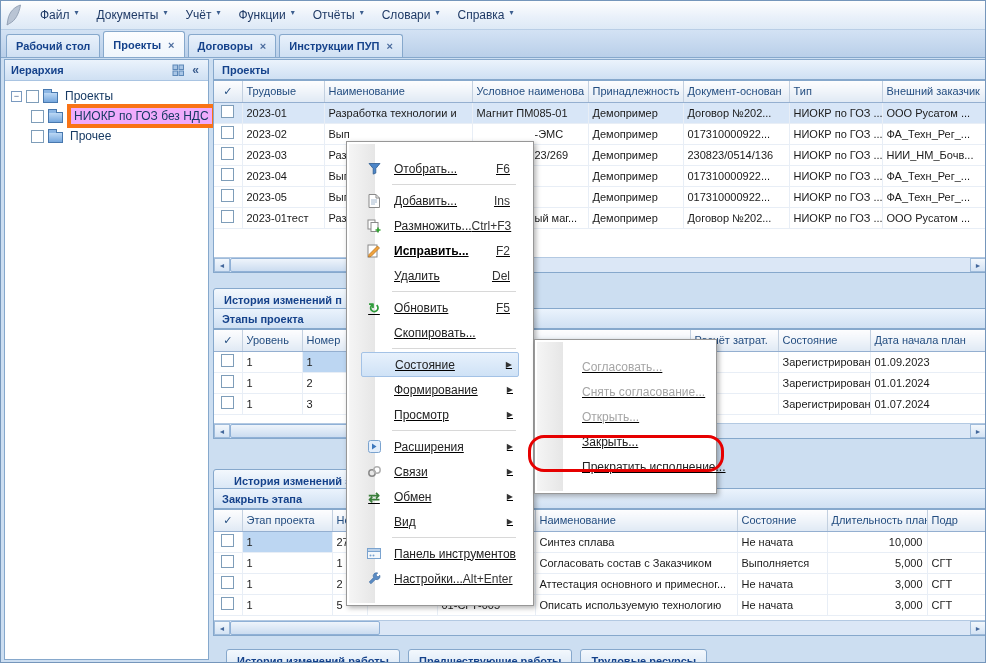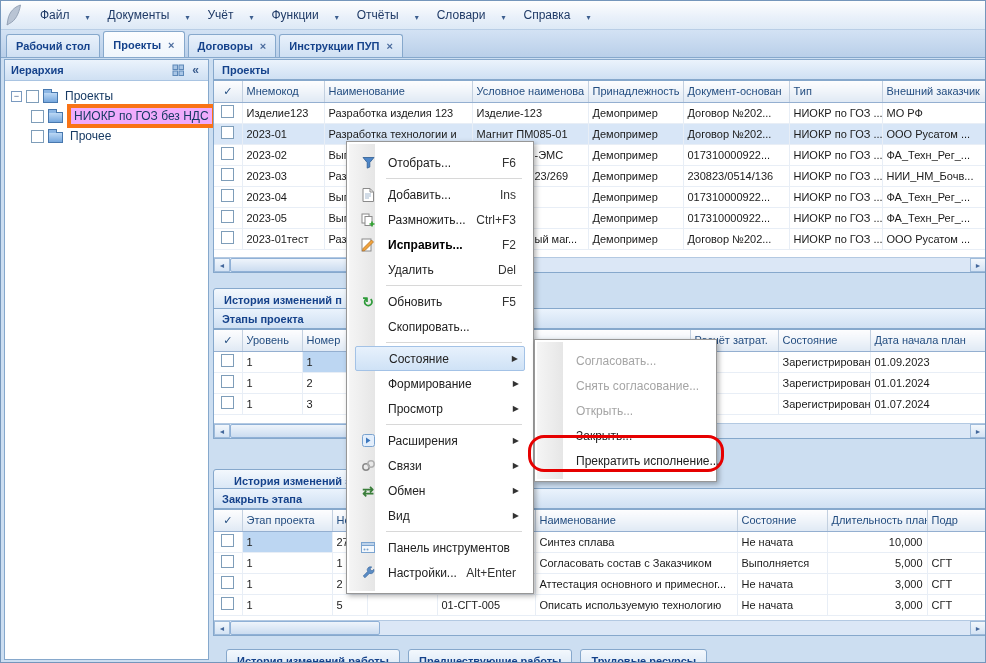--- a/index.html
+++ b/index.html
@@ -5,21 +5,21 @@
   * { margin:0; padding:0; box-sizing:border-box; }
   body { font-family:"Liberation Sans", sans-serif; background:#eee; }
   .app { position:relative; width:986px; height:663px; background:#ccdef1; overflow:hidden;
          border:1px solid #7596bb; font-family:"Liberation Sans", sans-serif; }
 
   
   .menubar { position:absolute; left:0; top:0; width:100%; height:29px;
              background:linear-gradient(#fefefe,#eaf1fa 55%,#dde9f6);
              border-bottom:1px solid #b9cee6; display:flex; align-items:center; padding-left:4px; }
   .logo { width:20px; height:24px; margin-right:6px; display:flex; align-items:center; }
-  .mb-item { padding:5px 9px; font-size:12px; color:#1f3a66; display:flex; align-items:flex-end; cursor:default;gap:11px; }
+  .mb-item { padding:5px 9px; font-size:12px; color:#1f3a66; display:flex; align-items:flex-start; cursor:default; }
   .mb-item .caret { font-size:8px; color:#3c5e8f; margin-left:5px; }
 
   
   .tabbar { position:absolute; left:0; top:29px; width:100%; height:28px;
             background:linear-gradient(#d3e2f4,#b9cfe9); border-bottom:1px solid #86a8cc;
             display:flex; align-items:flex-end; padding:0 5px 0 5px; }
   .tab { height:23px; display:flex; align-items:center; padding:0 9px; margin-right:3px;
          border:1px solid #86a8cc; border-bottom:none; border-radius:3px 3px 0 0;
          background:linear-gradient(#e9f1fb,#cfe0f3); color:#15428b; font-size:11px; font-weight:bold; }
   .tab.active { background:linear-gradient(#fcfdff,#eef5fc); height:26px; }
@@ -76,21 +76,21 @@
              border-top:1px solid #b3c9e2; display:flex; }
   .hs-btn { width:16px; height:14px; background:linear-gradient(#f2f7fc,#d4e3f4);
             border:1px solid #9fbbda; font-size:7px; color:#44689c; display:flex;
             align-items:center; justify-content:center; flex:none; }
   .hs-thumb { width:150px; height:14px; background:linear-gradient(#eef4fb,#cbdcf0);
               border:1px solid #8fb0d6; border-radius:2px; flex:none; }
   .hs-track { flex:1; }
 
   
   .menu { position:absolute; background:#fff; border:1px solid #979797;
-          box-shadow:2px 2px 5px rgba(0,0,0,.3); padding:8px; font-size:12px; }
+          box-shadow:2px 2px 5px rgba(0,0,0,.3); padding:14px; font-size:12px;text-decoration:underline; }
   .menu-main { left:345px; top:140px; width:188px; z-index:100; }
   .menu-sub { left:533px; top:338px; width:183px; z-index:110; }
   .menu .gutter { position:absolute; left:2px; top:2px; bottom:2px; width:26px;
                   background:linear-gradient(90deg,#f5f5f5,#e6e6e6); }
   .mi { position:relative; height:25px; display:flex; align-items:center; z-index:1; }
   .mi .ic { width:26px; height:21px; display:flex; align-items:center; justify-content:center; flex:none; }
   .mi .lbl { margin-left:7px; color:#222; white-space:nowrap; }
   .mi.bold .lbl { font-weight:bold; color:#000; }
   .mi .sc { margin-left:auto; padding-right:9px; color:#333; }
   .mi .arr { margin-left:auto; padding-right:6px; font-size:8px; color:#333; }
@@ -204,37 +204,27 @@
           <col style="width:148px">
           <col style="width:116px">
           <col style="width:95px">
           <col style="width:106px">
           <col style="width:93px">
           <col style="width:104px">
         </colgroup>
       <tbody>
           <tr>
         <th class="c-chk">✓</th>
-        <th>Мнемокод</th>
+        <th>Трудовые</th>
         <th>Наименование</th>
         <th>Условное наименова</th>
         <th>Принадлежность</th>
         <th>Документ-основан</th>
         <th>Тип</th>
         <th>Внешний заказчик</th>
-      </tr>
-      <tr>
-        <td class="c-chk"><span class="chk"></span></td>
-        <td>Изделие123</td>
-        <td>Разработка изделия 123</td>
-        <td>Изделие-123</td>
-        <td>Демопример</td>
-        <td>Договор №202...</td>
-        <td>НИОКР по ГОЗ ...</td>
-        <td>МО РФ</td>
       </tr>
       <tr class="rowsel">
         <td class="c-chk"><span class="chk"></span></td>
         <td>2023-01</td>
         <td>Разработка технологии и</td>
         <td>Магнит ПМ085-01</td>
         <td>Демопример</td>
         <td>Договор №202...</td>
         <td>НИОКР по ГОЗ ...</td>
         <td>ООО Русатом ...</td>

